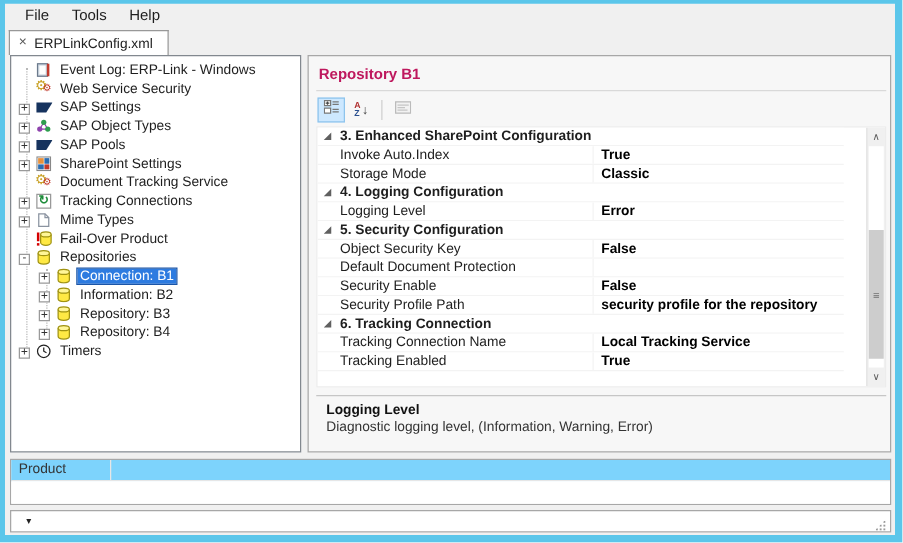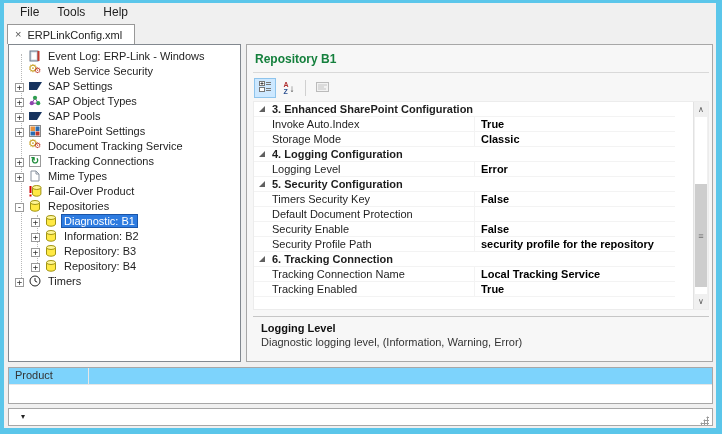--- a/index.html
+++ b/index.html
@@ -62,21 +62,21 @@
   .refbox span { font-size:10px; line-height:10px; color:#1e8c3a; font-weight:bold; }
 
   
   .splitter { width:5px; flex:none; }
 
   
   .right-panel {
     flex:1; background:#f7f7f7; border:1px solid #a7a7a7;
     display:flex; flex-direction:column; padding:0 1px 0 6px;
   }
-  .pg-title { font-size:12px; font-weight:bold; color:#15803d; padding:7px 0 6px 2px; border-bottom:1px solid #d9d9d9; margin-right:2px; flex:none; }
+  .pg-title { font-size:12px; font-weight:bold; color:#be185d; padding:7px 0 6px 2px; border-bottom:1px solid #d9d9d9; margin-right:2px; flex:none; }
   .pg-toolbar { height:28px; flex:none; display:flex; align-items:center; gap:2px; padding:4px 0 2px 1px; }
   .tbtn { width:22px; height:20px; display:flex; align-items:center; justify-content:center; border:1px solid transparent; }
   .tbtn.active { background:#cde8ff; border-color:#8ec4ec; }
   .tbtn.disabled { opacity:0.9; }
   .tsep { width:1px; height:16px; background:#d0d0d0; margin:0 3px; }
   .az-ic { display:flex; align-items:center; }
   .az-letters { display:flex; flex-direction:column; font-size:7px; line-height:7px; font-weight:bold; }
   .az-a { color:#b03030; } .az-z { color:#2a4f8f; }
   .az-arrow { font-size:10px; color:#444; margin-left:1px; }
 
@@ -256,21 +256,21 @@
       </div>
       <div class="trow">
         <span class="ind"></span>
         <span class="exp">+</span>
         <span class="ticon">
             <svg width="12" height="13">
               <path d="M1.5 3.5 v6.5 c0 1.2 1.9 2.2 4.5 2.2 s4.5 -1 4.5 -2.2 V3.5" fill="#ffe944" stroke="#a09312"></path>
               <ellipse cx="6" cy="3.5" rx="4.5" ry="2" fill="#fff697" stroke="#a09312"></ellipse>
             </svg>
           </span>
-        <span class="tlabel sel">Diagnostic: B1</span>
+        <span class="tlabel sel">Connection: B1</span>
       </div>
       <div class="trow">
         <span class="ind"></span>
         <span class="exp">+</span>
         <span class="ticon">
             <svg width="12" height="13">
               <path d="M1.5 3.5 v6.5 c0 1.2 1.9 2.2 4.5 2.2 s4.5 -1 4.5 -2.2 V3.5" fill="#ffe944" stroke="#a09312"></path>
               <ellipse cx="6" cy="3.5" rx="4.5" ry="2" fill="#fff697" stroke="#a09312"></ellipse>
             </svg>
           </span>
@@ -378,21 +378,21 @@
               <span class="pval">Error</span>
             </div>
           <div class="prow cat">
               <span class="pgind">
                 <span class="catexp"></span>
               </span>
               <span class="pname">5. Security Configuration</span>
             </div>
           <div class="prow">
               <span class="pgind"></span>
-              <span class="pname">Timers Security Key</span>
+              <span class="pname">Object Security Key</span>
               <span class="pval">False</span>
             </div>
           <div class="prow">
               <span class="pgind"></span>
               <span class="pname">Default Document Protection</span>
               <span class="pval"></span>
             </div>
           <div class="prow">
               <span class="pgind"></span>
               <span class="pname">Security Enable</span>

